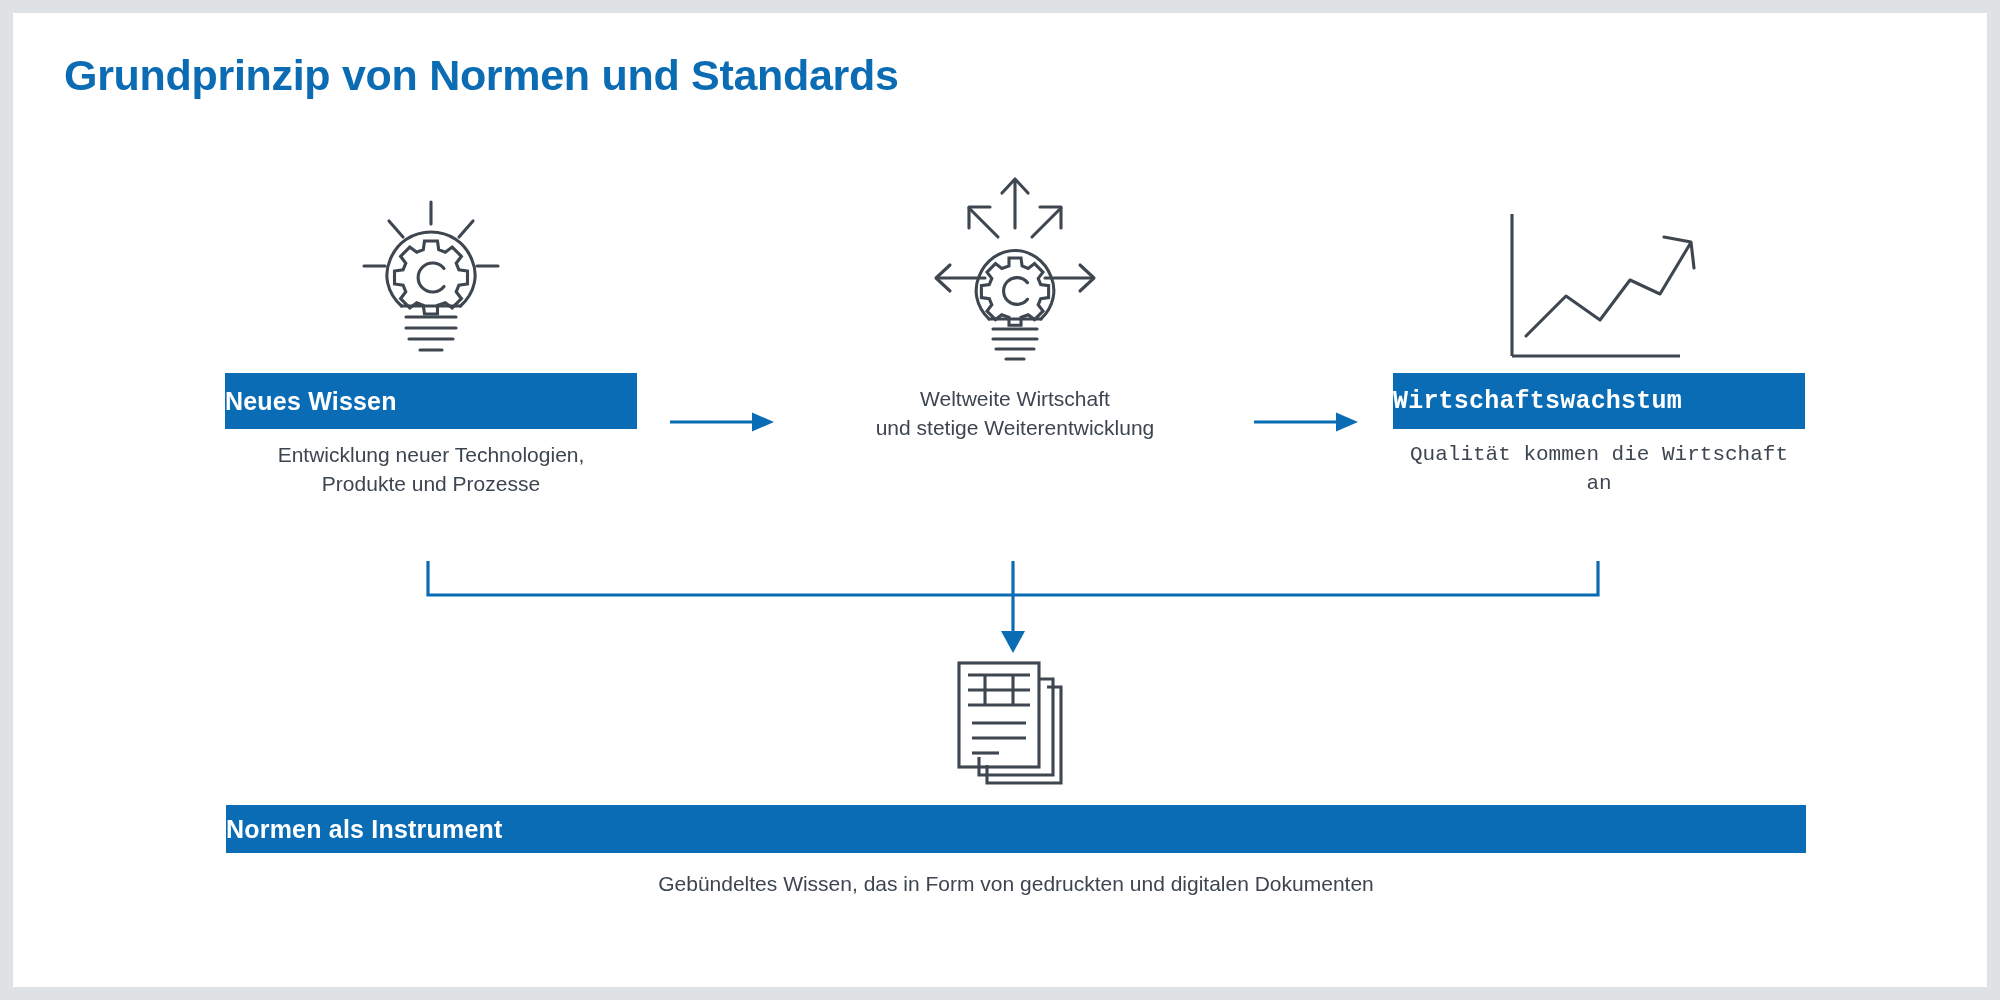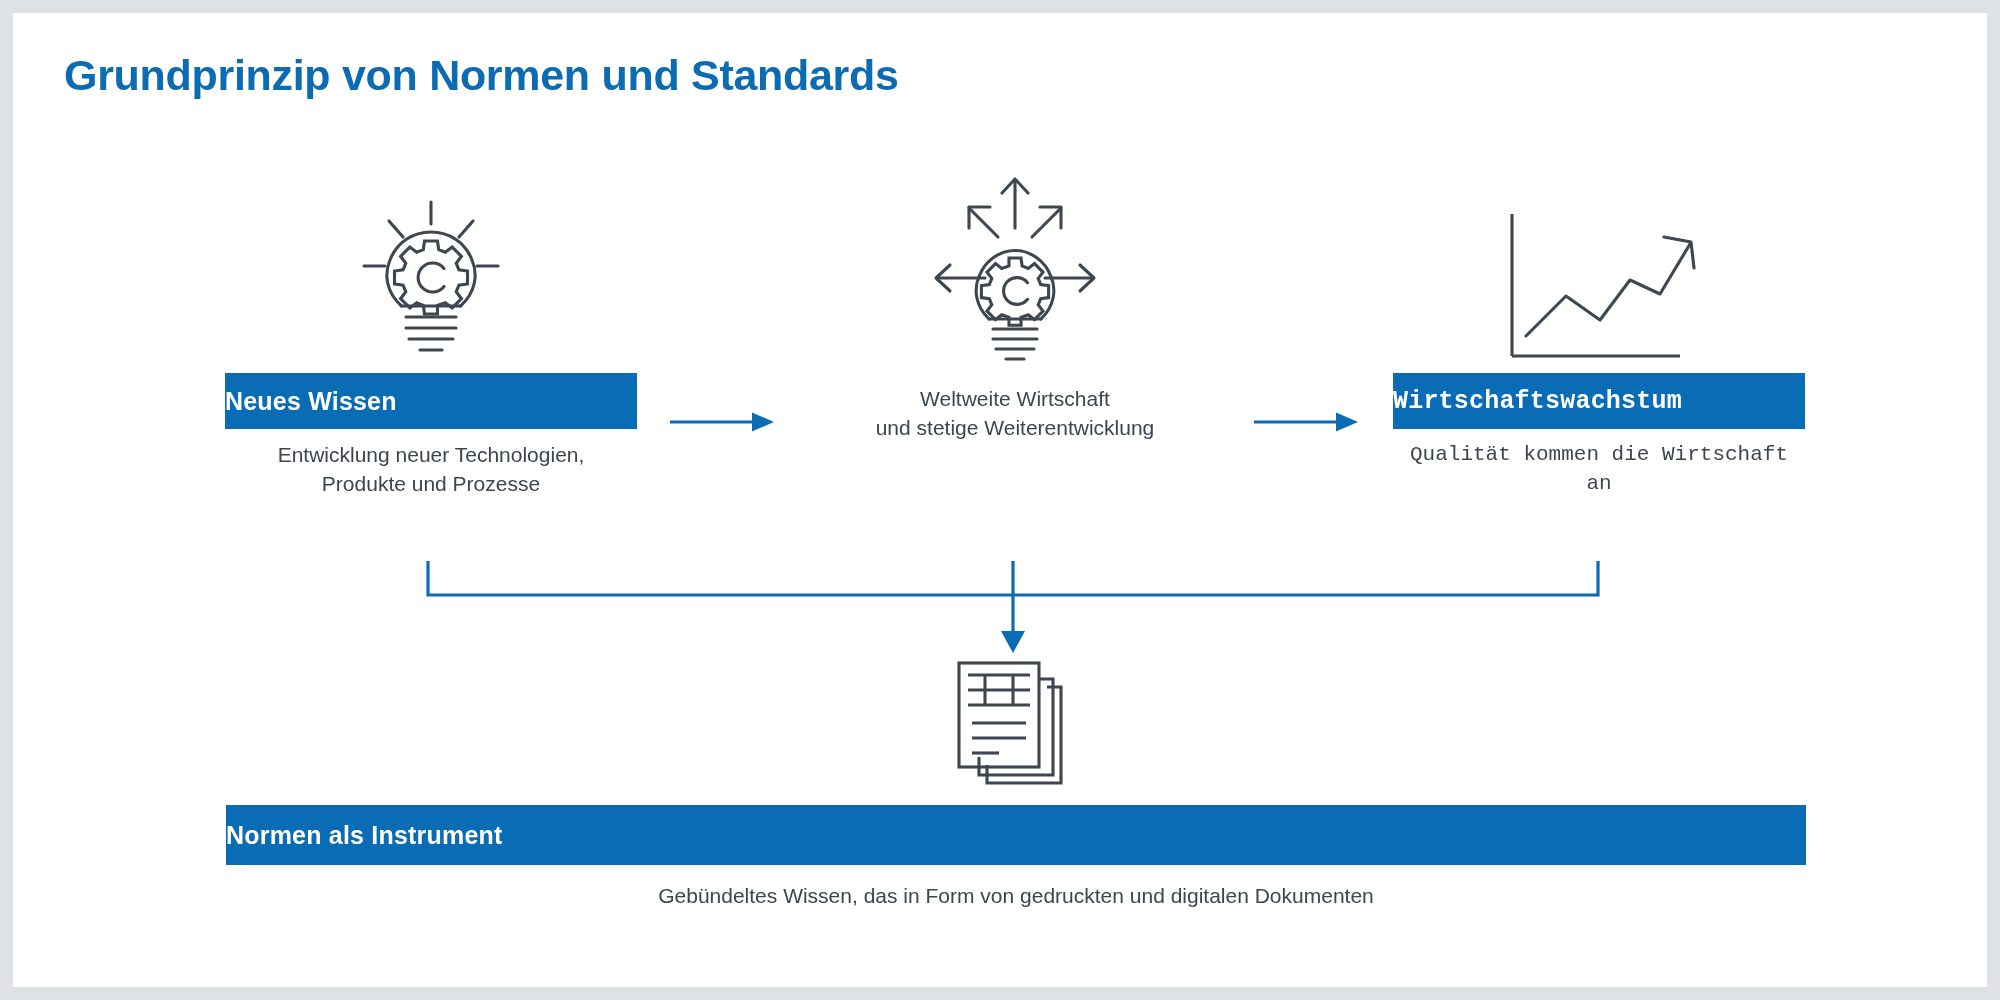--- a/index.html
+++ b/index.html
@@ -102,21 +102,21 @@
   }
 
   
   #bottom-block {
     position: absolute;
     left: 213px;
     top: 792px;
     width: 1580px;
   }
   #bottom-bar {
-    height: 60px;
+    height: 48px;
   }
   #bottom-caption {
     margin-top: 16px;
     text-align: center;
     color: #3d4551;
     font-size: 21px;
     line-height: 30px;
   }
 
   .svg-stroke { stroke: #3e4650; fill: none; stroke-width: 3.1; stroke-linecap: round; stroke-linejoin: round; }

